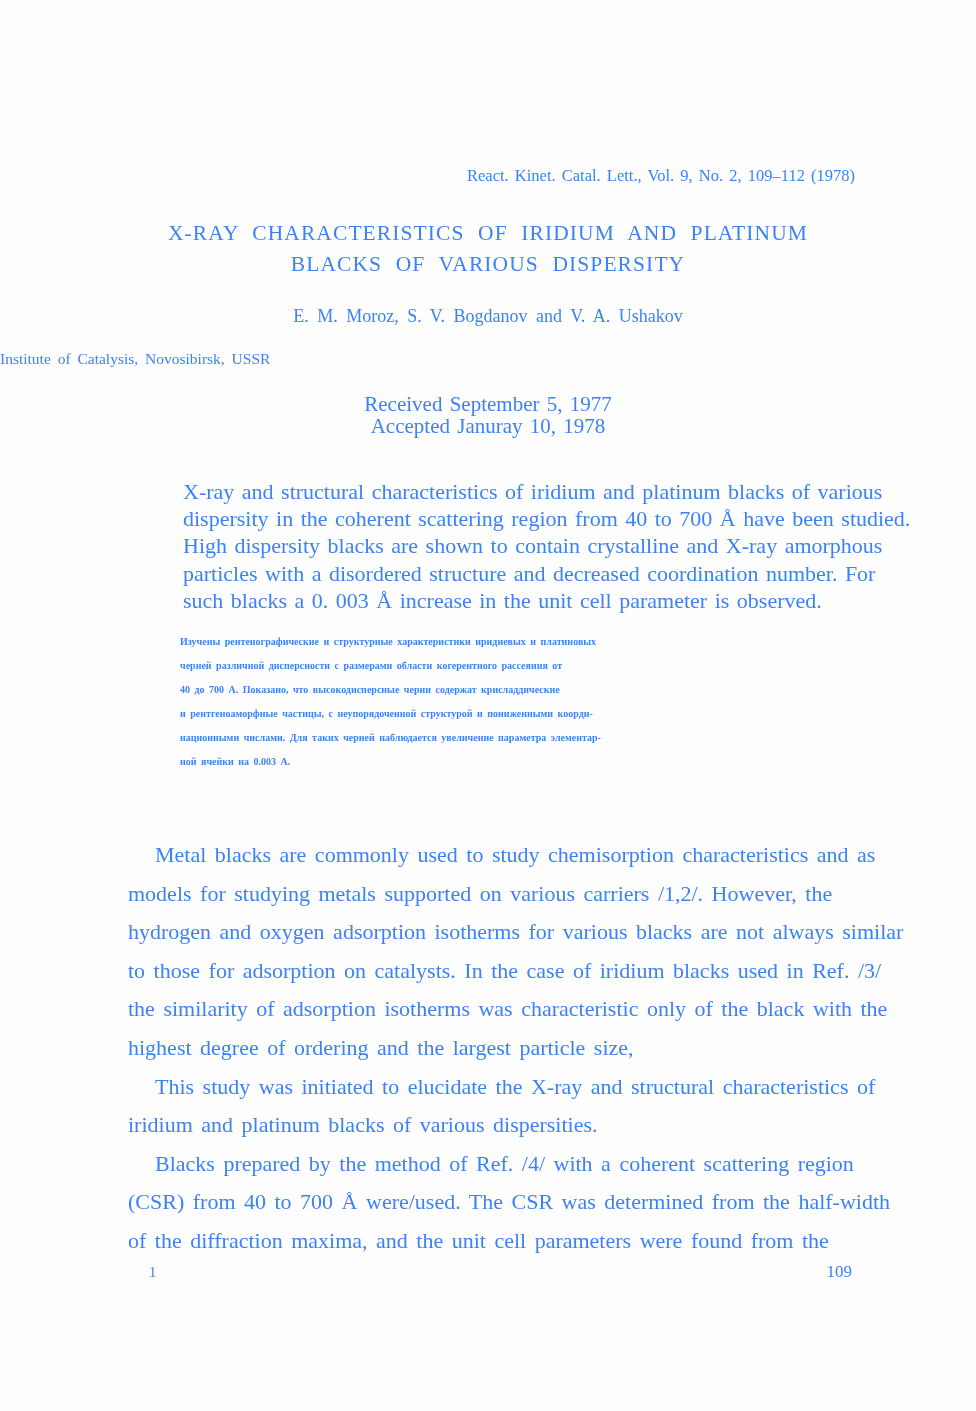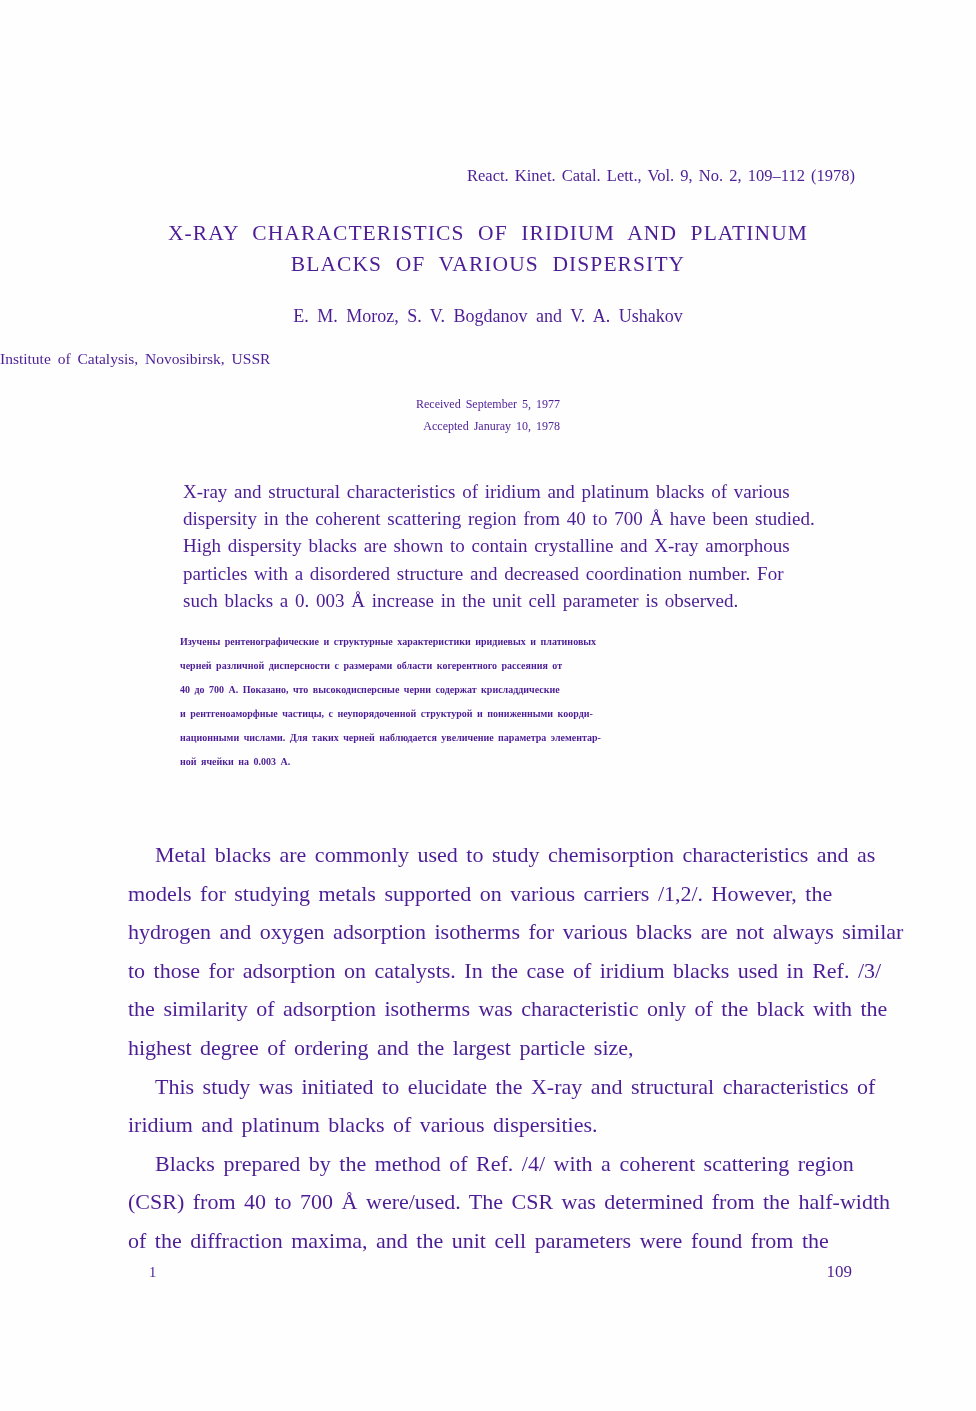--- a/index.html
+++ b/index.html
@@ -6,21 +6,21 @@
     margin: 0;
     padding: 0;
     background: #e8e8e8;
   }
   .page {
     position: relative;
     width: 976px;
     height: 1411px;
     margin: 0 auto;
     background: #fefefe;
-    color: #4c1d95;
+    color: #3b82f6;
     font-family: "Liberation Serif", "DejaVu Serif", serif;
     overflow: hidden;
   }
   .citation {
     position: absolute;
     top: 166px;
     left: 0;
     right: 121px;
     text-align: right;
     font-size: 16.5px;
@@ -57,31 +57,31 @@
   }
   .dates {
     position: absolute;
     top: 393px;
     left: 0;
     width: 100%;
     text-align: center;
   }
   .dates .inner {
     display: inline-block;
-    text-align: right;
-    font-size: 12px;
+    text-align: center;
+    font-size: 21px;
     line-height: 22px;
     word-spacing: 2px;
   }
   .abstract-en {
     position: absolute;
     top: 478px;
     left: 183px;
     width: 690px;
-    font-size: 19px;
+    font-size: 22px;
     line-height: 27.2px;
     word-spacing: 2px;
   }
   .abstract-ru {
     position: absolute;
     top: 630px;
     left: 180px;
     width: 700px;
     font-size: 10px;
     line-height: 24px;

